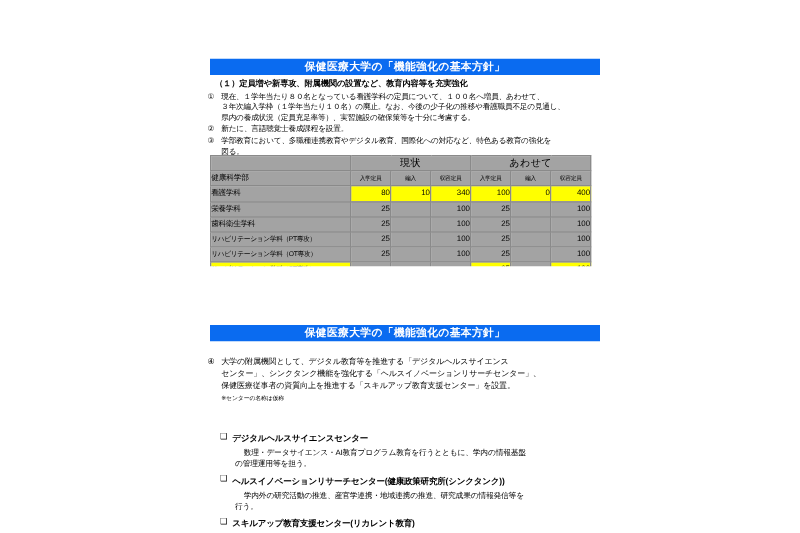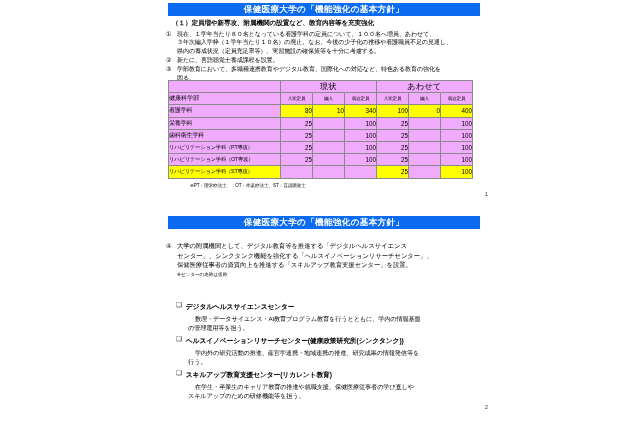--- a/index.html
+++ b/index.html
@@ -28,20 +28,21 @@
     background: #ffffff;
     box-sizing: border-box;
   }
   .slide-1 { top: 0px;   height: 203px; }
   .slide-2 { top: 213px; height: 203px; }
 
   .slide-inner {
     position: relative;
     width: 100%;
     height: 100%;
+    margin-top: 44px;
   }
 
   
   .title-bar {
     position: absolute;
     left: 68px;
     top: 3px;
     width: 312px;
     height: 13px;
     background: #0a6bf0;
@@ -94,21 +95,21 @@
     width: 100%;
     table-layout: fixed;
     font-size: 6.1px;
   }
   table.data td, table.data th {
     border: 0.6px solid #8a8a8a;
     padding: 0;
     height: 11.2px;
     font-weight: normal;
     vertical-align: middle;
-    background: #f0abfc;
+    background: #a3a3a3;
   }
   .c-name  { width: 112px; }
   .c-num   { width: 32px;  }
   .grp-head {
     text-align: center;
     font-weight: bold;
     font-size: 8px;
     letter-spacing: 0.4px;
   }
   .colhead {

